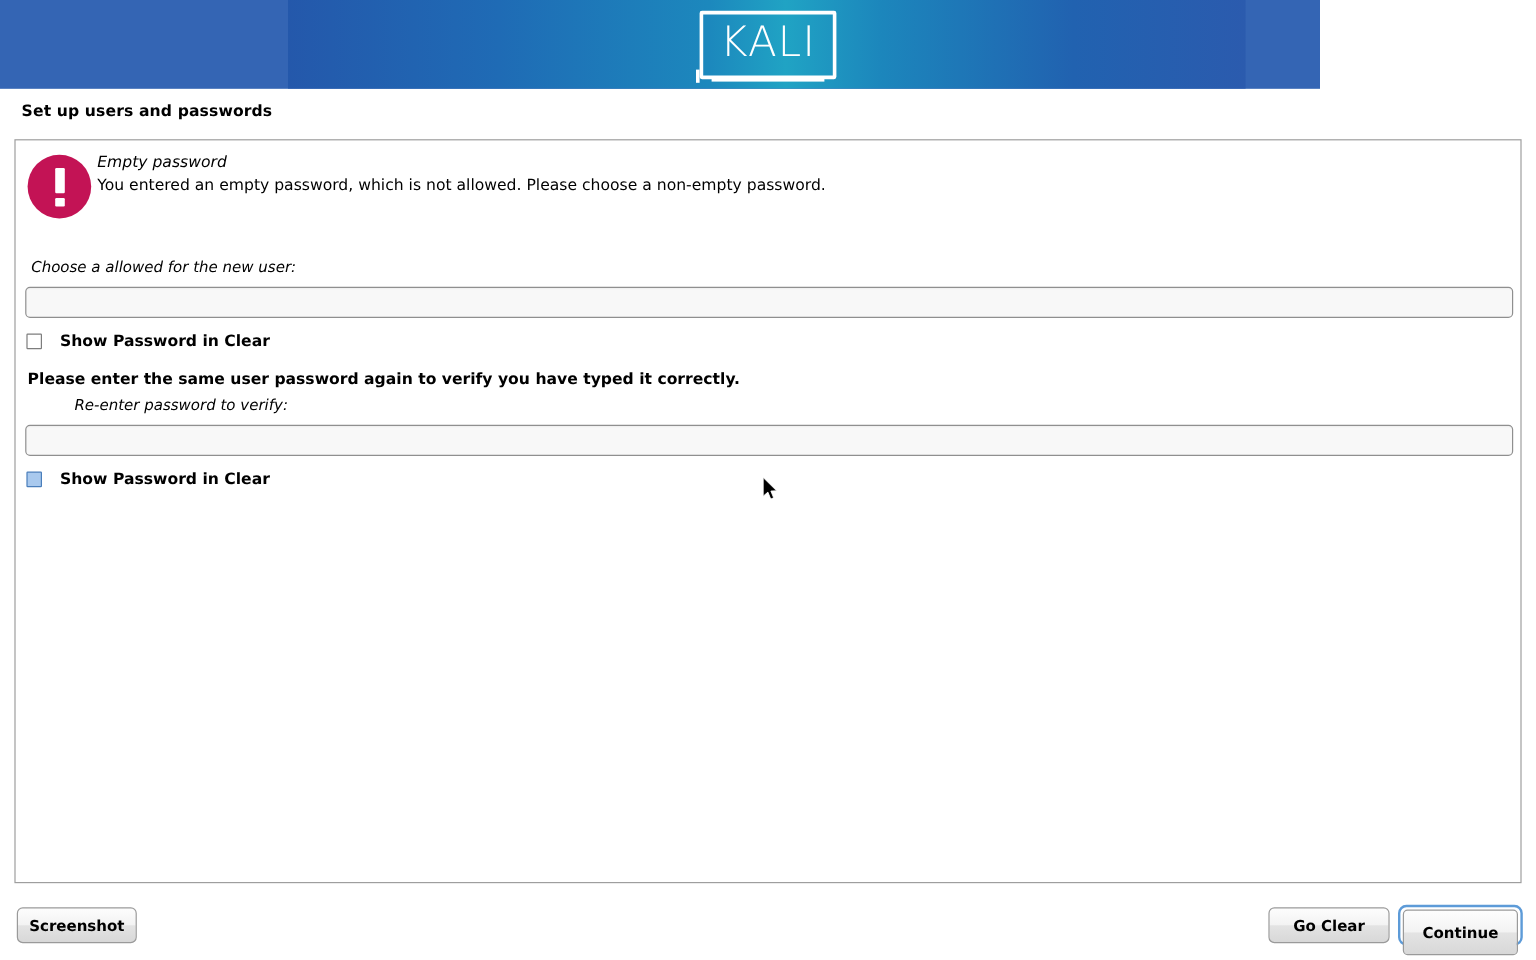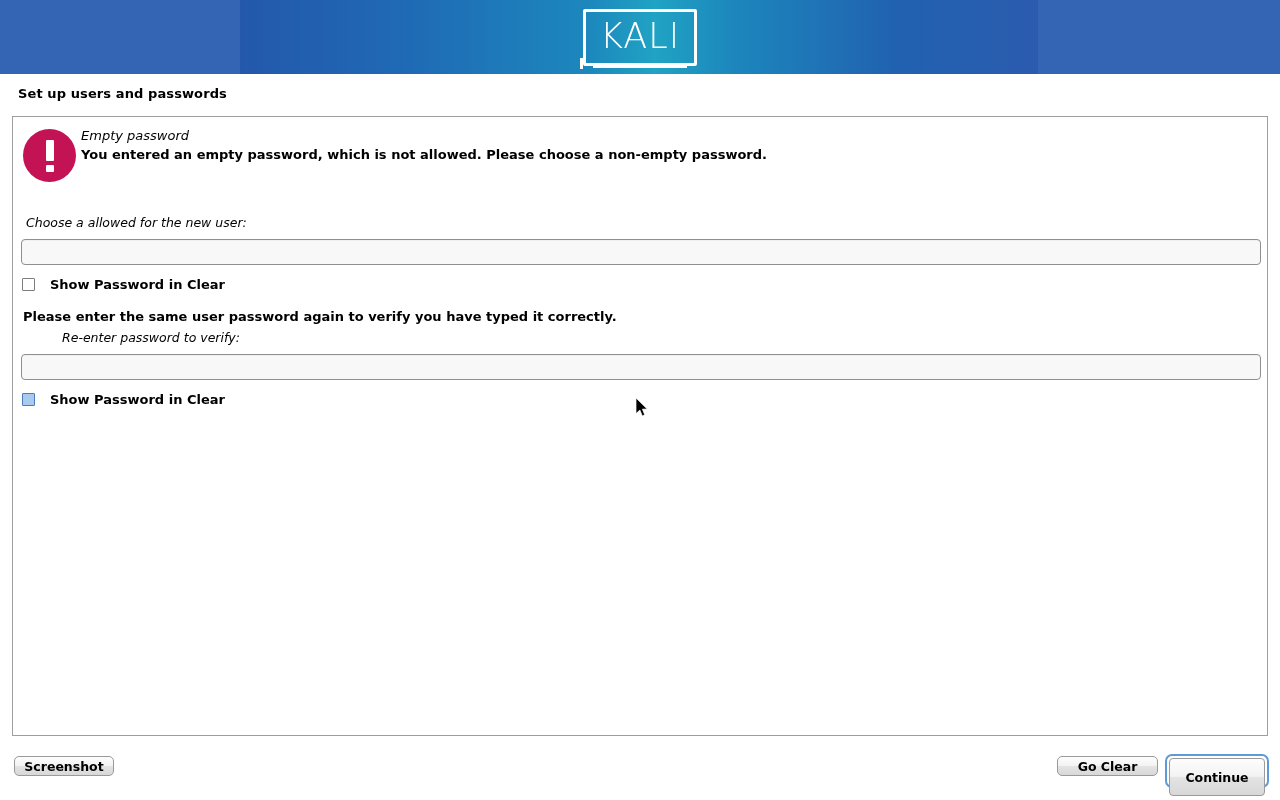--- a/index.html
+++ b/index.html
@@ -19,21 +19,21 @@
     position: relative;
     width: 1280px;
     height: 800px;
     background: #ffffff;
   }
 
   
   .banner {
     position: absolute;
     left: 0; top: 0;
-    width: 1280px;
+    width: 1100px;
     height: 74px;
     background: #3465b4;
     overflow: hidden;
   }
   .banner-gradient {
     position: absolute;
     left: 240px; top: 0;
     width: 798px;
     height: 74px;
     background: linear-gradient(to right,
@@ -148,21 +148,21 @@
     position: absolute;
     left: 68px; top: 11px;
     font-size: 13px;
     font-style: italic;
     color: #000000;
   }
   .error-body {
     position: absolute;
     left: 68px; top: 30px;
     font-size: 13px;
-    font-weight: bold;
+    font-weight: normal;
     color: #000000;
   }
 
   
   .hint-strong {
     position: absolute;
     font-size: 13px;
     font-weight: bold;
     color: #000000;
   }
@@ -201,21 +201,21 @@
   .check-label {
     font-size: 13px;
     font-weight: bold;
     color: #000000;
     white-space: nowrap;
   }
 
   
   .btn {
     position: absolute;
-    height: 20px;
+    height: 30px;
     border: 1px solid #9a9a9a;
     border-radius: 5px;
     background: linear-gradient(to bottom, #fdfdfd 0%, #f3f3f3 48%, #e3e3e3 52%, #d8d8d8 100%);
     font-family: "DejaVu Sans", "Liberation Sans", sans-serif;
     font-size: 12.5px;
     font-weight: bold;
     color: #000000;
     display: flex;
     align-items: center;
     justify-content: center;

